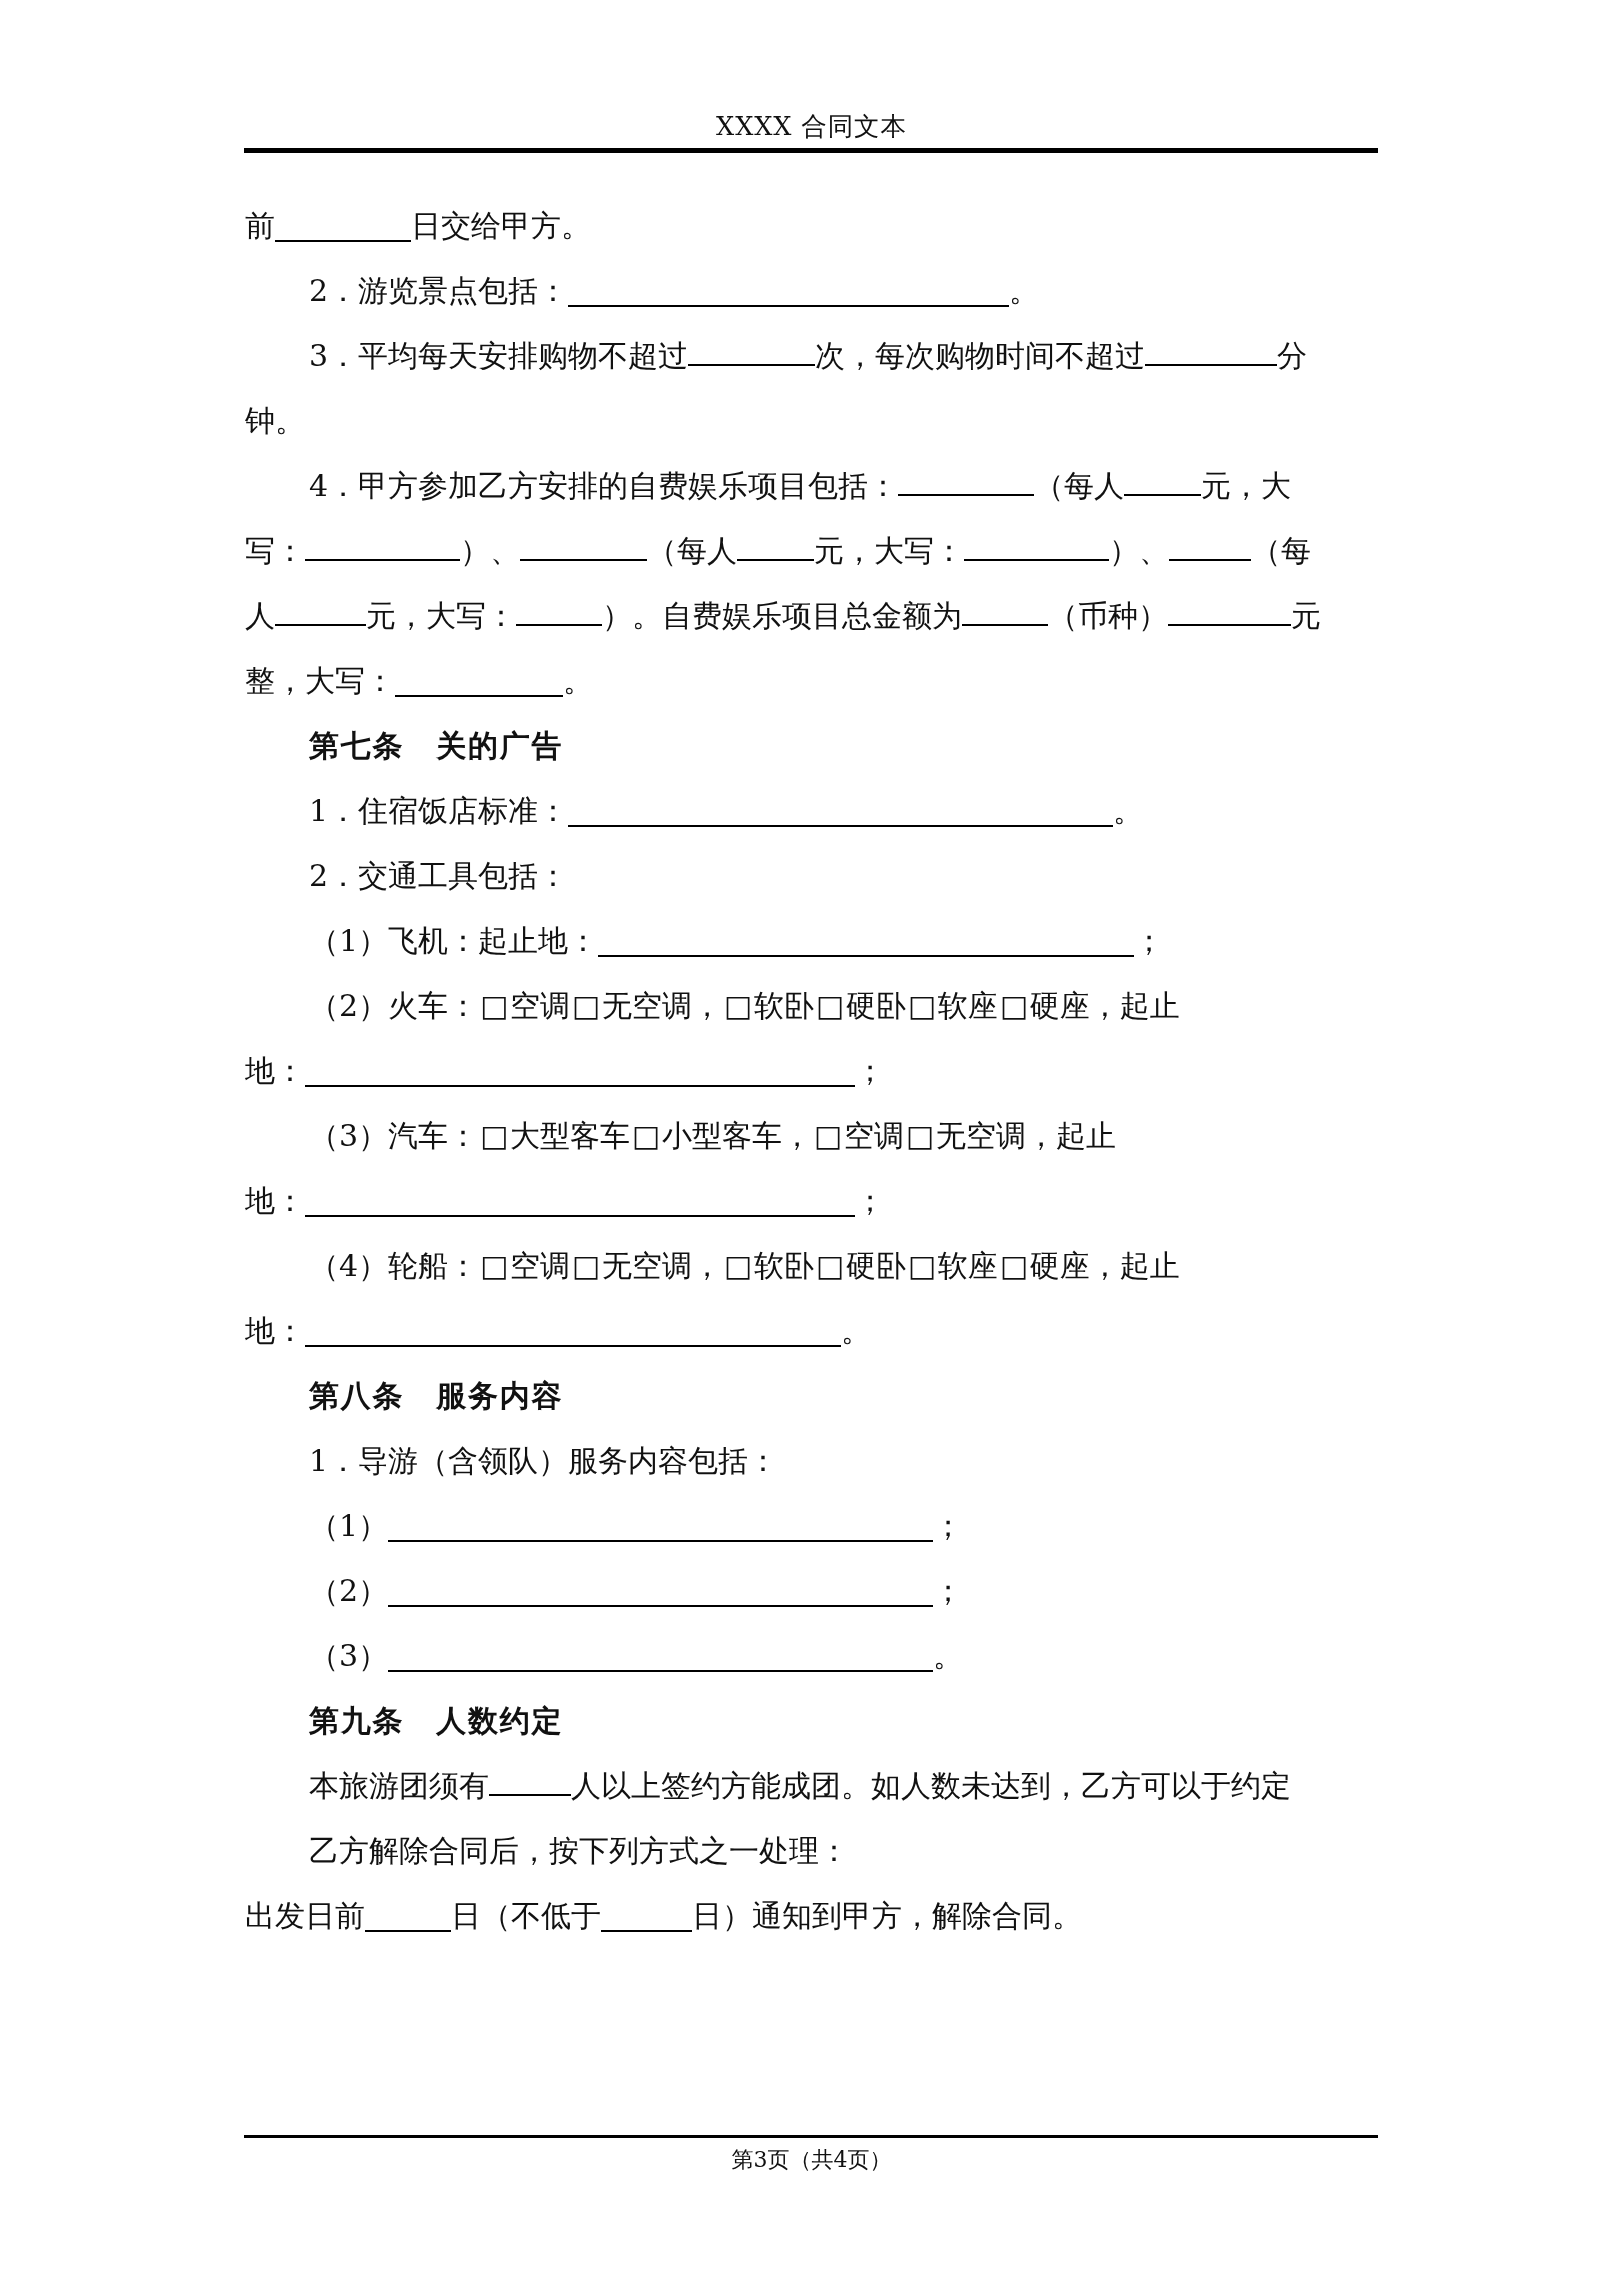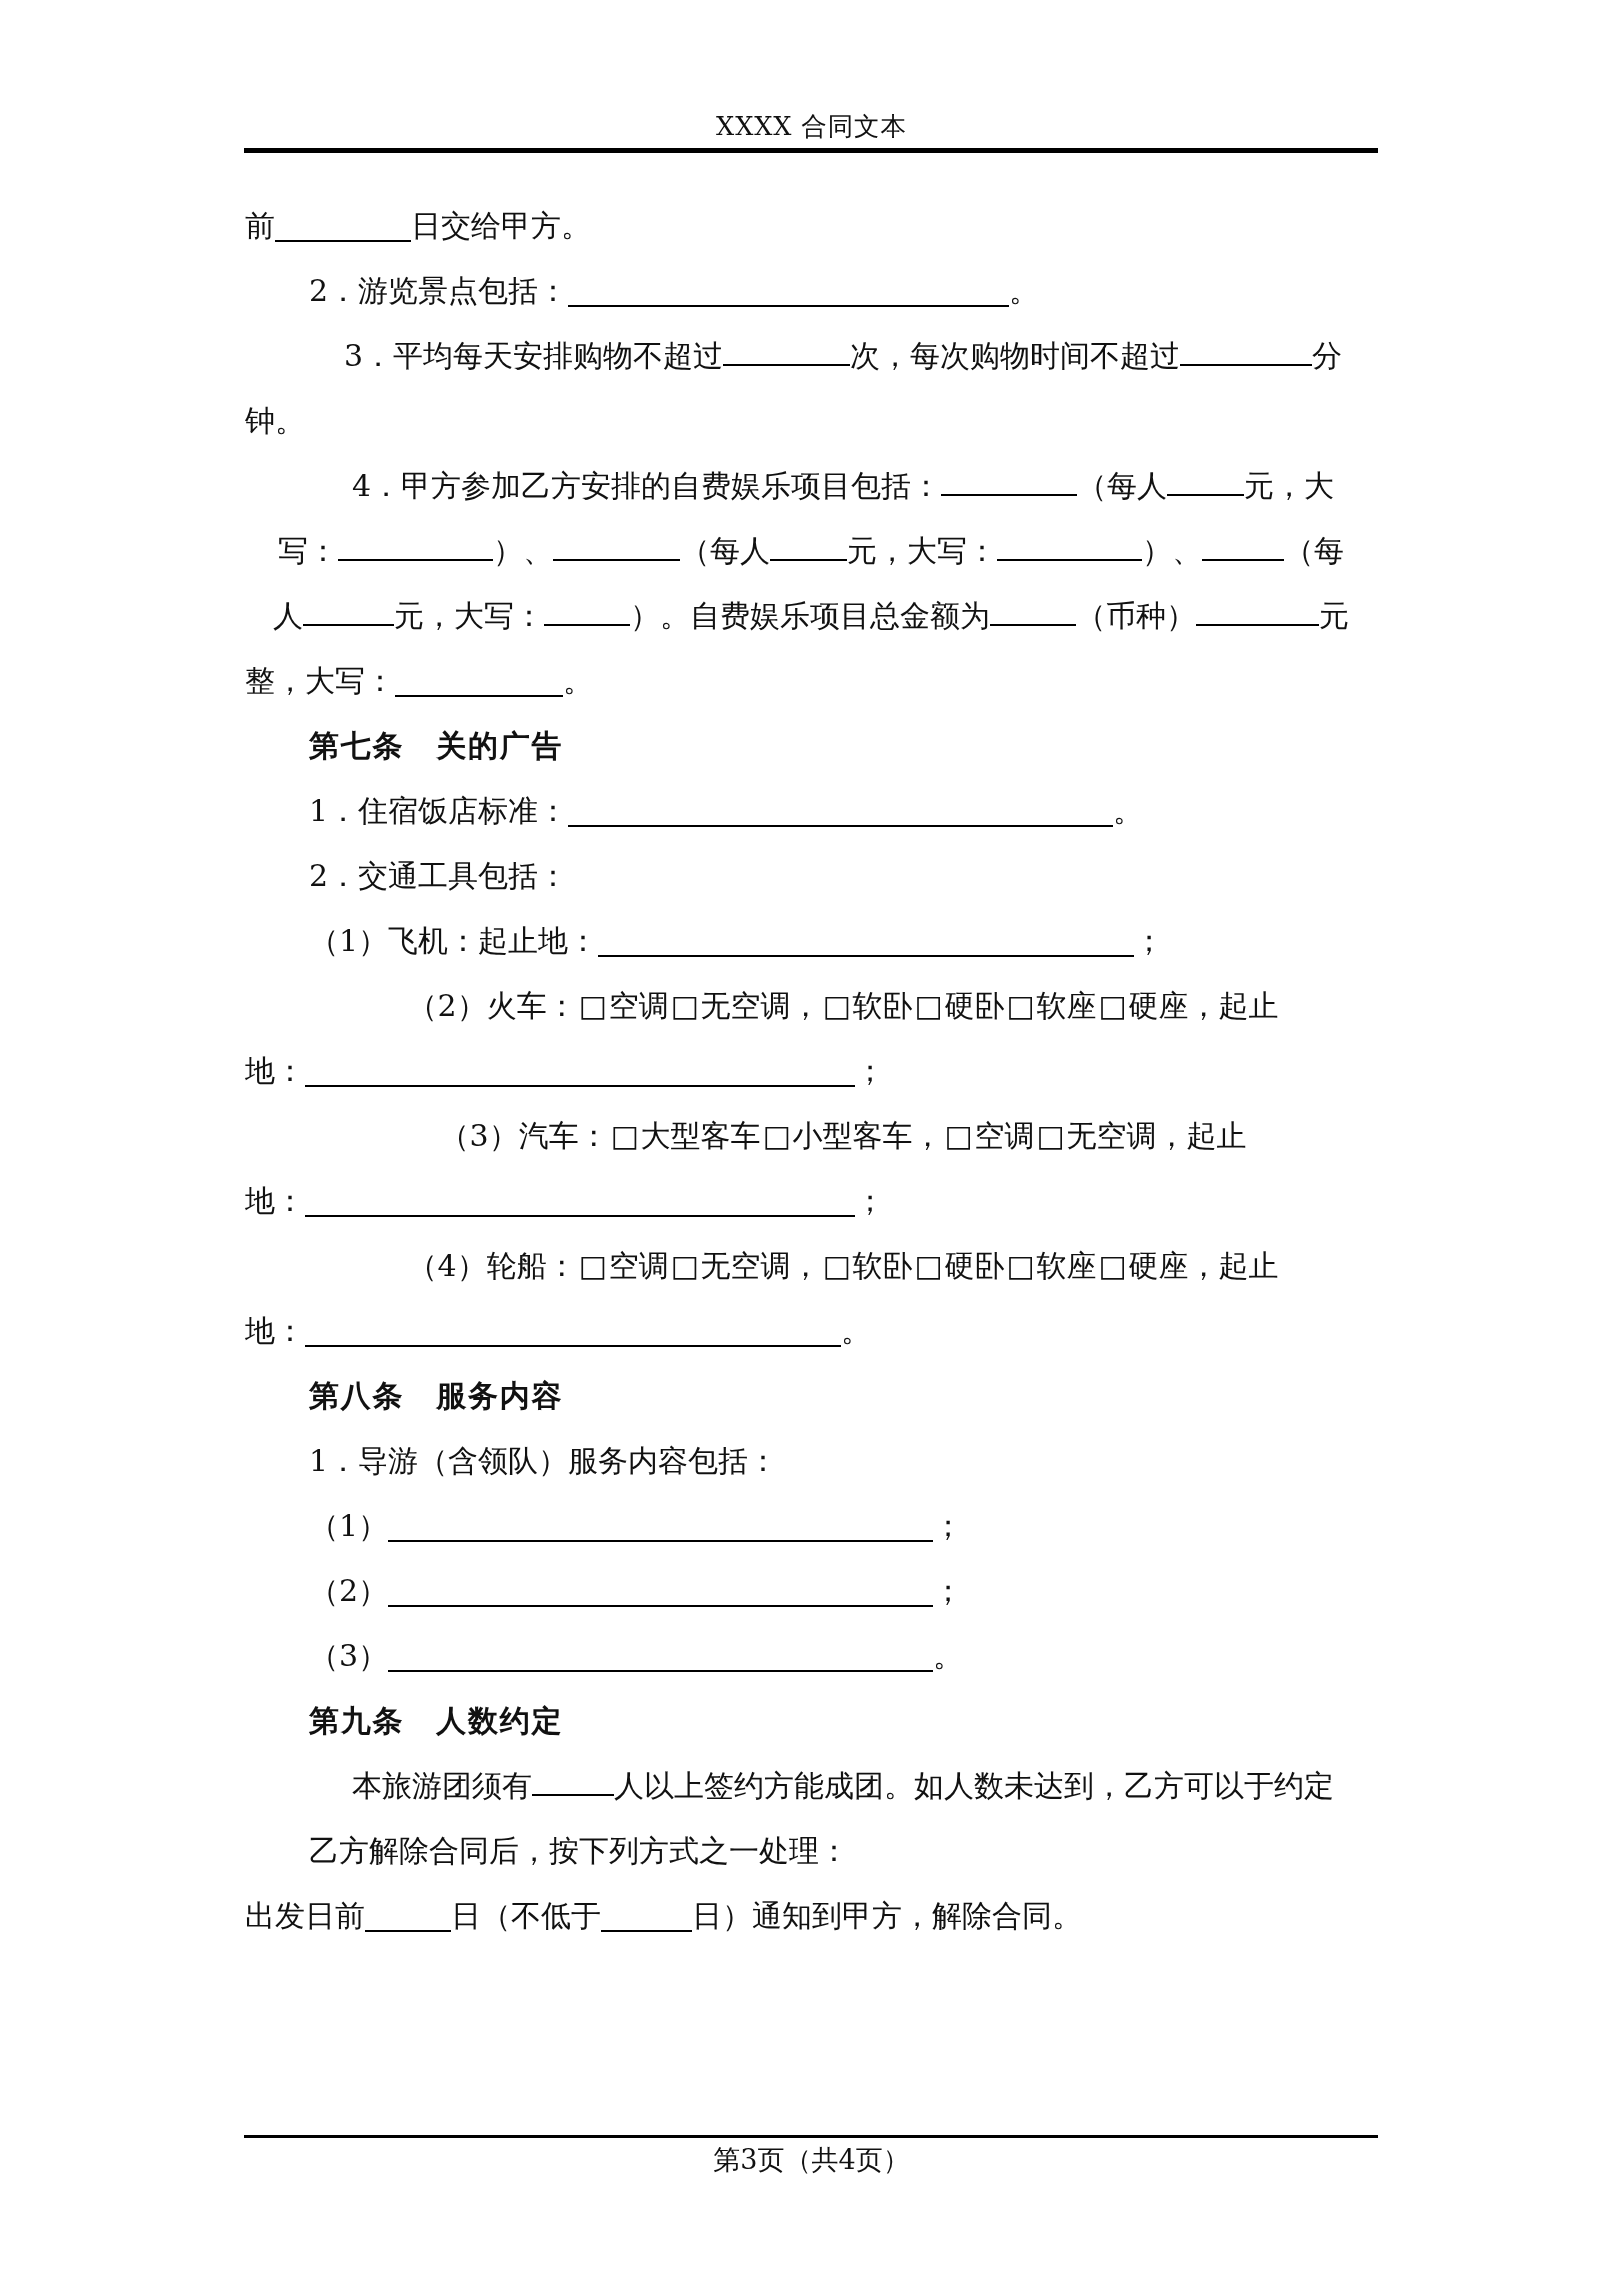--- a/index.html
+++ b/index.html
@@ -22,34 +22,34 @@
     width:1132px;box-sizing:border-box;height:65px;line-height:65px;
     font-size:30px;white-space:nowrap;
   }
   .line.indent{padding-left:64px}
   .line.bold{
     font-weight:700;
     font-family:"DejaVu Sans","Liberation Sans",sans-serif;
     letter-spacing:1.8px;
   }
   .line.fill{
-    display:flex;align-items:baseline;justify-content:center;
+    display:flex;align-items:baseline;justify-content:flex-start;
     white-space:normal;overflow:hidden;
   }
   .line.fill .seg{white-space:nowrap}
   .bk{
     display:inline-block;height:0;border-bottom:2.7px solid #000;margin-bottom:-6.4px;
   }
   .cbx{padding:0 1.8px}
   .footer-rule{
     position:absolute;top:2135px;left:244px;width:1134px;height:2.7px;background:#000;
   }
   .page-number{
     position:absolute;top:2142px;left:0;width:100%;height:36px;line-height:36px;
-    text-align:center;font-size:27px;
+    text-align:center;font-size:22px;
   }
 </style>
 </head>
 <body>
 
 <div class="page-header-title">XXXX 合同文本</div>
 <div class="header-rule"></div>
 
 <div class="doc-body">
     <div class="line"><span class="seg">前</span><span class="bk" style="width: 136px;"></span><span class="seg">日交给甲方。</span></div>

